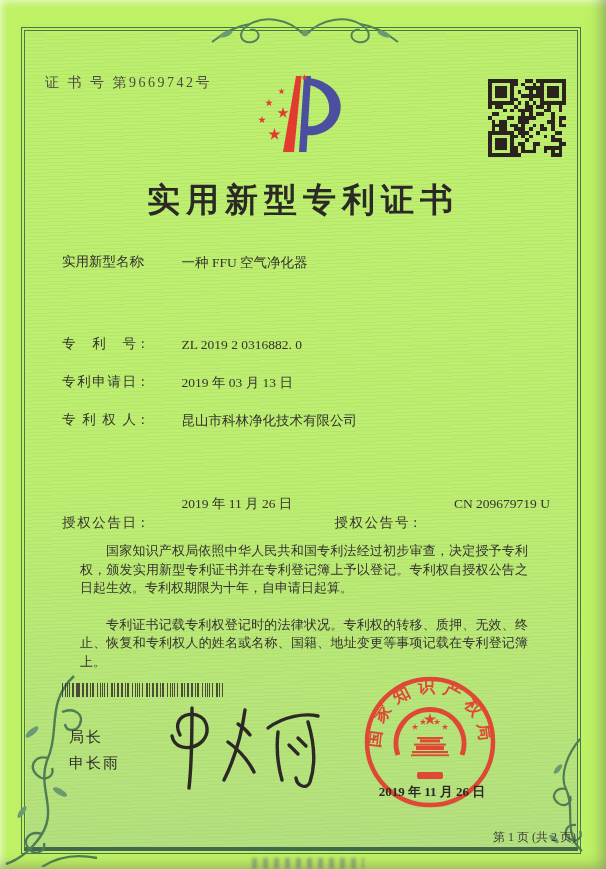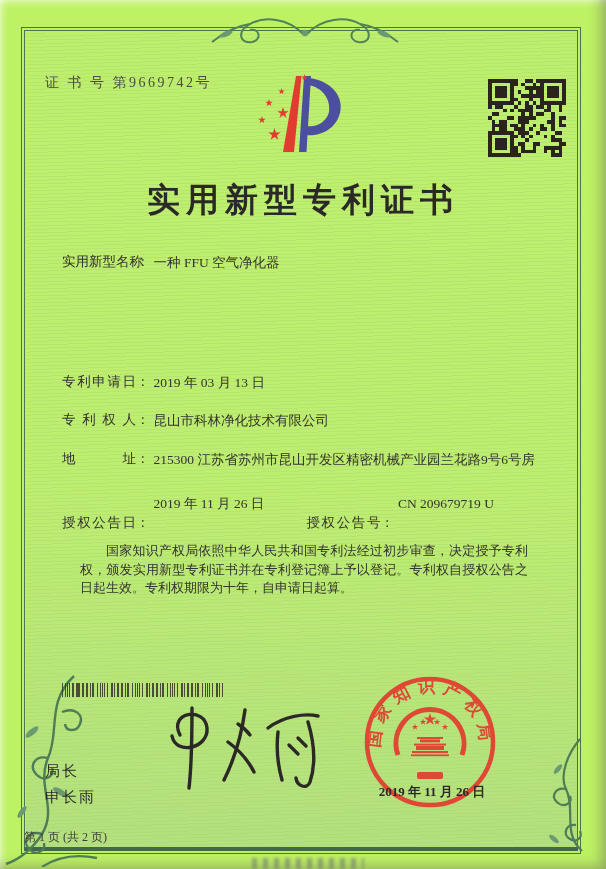--- a/index.html
+++ b/index.html
@@ -15,36 +15,36 @@
     outline:1px solid #4a7351;outline-offset:2.5px;}
   .ornament{position:absolute;pointer-events:none;}
   .cert-no{position:absolute;left:45px;top:74px;font-size:14px;letter-spacing:2.5px;color:#4d4a45;}
   .logo{position:absolute;left:254px;top:74px;width:92px;height:82px;}
   .qr{position:absolute;left:488px;top:78px;width:78px;height:80px;}
   .title{position:absolute;left:0;top:178px;width:606px;text-align:center;
     font-size:33px;font-weight:bold;letter-spacing:6px;color:#2b2926;}
   .frow{position:absolute;left:62px;font-size:13.5px;white-space:nowrap;}
   .flabel{display:inline-block;width:74px;text-align:justify;text-align-last:justify;}
   .fcolon{display:inline-block;margin-right:4px;}
-  .fvalue{display:inline-block;vertical-align:top;white-space:normal;max-width:402px;line-height:19px;}
+  .fvalue{display:inline-block;vertical-align:top;white-space:normal;max-width:402px;line-height:19px;margin-left:28px;}
   .pair2{margin-left:42px;margin-top:20px;}
   .body-text{position:absolute;left:62px;top:524px;width:484px;font-size:13px;line-height:18.6px;
     text-align:justify;color:#34322e;}
   .body-text p{margin:18px;text-indent:2em;}
   .barcode{position:absolute;left:62px;top:683px;width:161px;height:14px;opacity:.85;
     background:
       repeating-linear-gradient(90deg,#39332b 0 1.5px,transparent 1.5px 5px),
       repeating-linear-gradient(90deg,#39332b 0 1px,transparent 1px 3.5px);}
-  .officer{position:absolute;left:45px;top:726px;font-size:15px;line-height:26px;letter-spacing:2px;
-    color:#2e2c29;font-family:Liberation Serif, serif;margin-top:32px;}
+  .officer{position:absolute;left:69px;top:726px;font-size:15px;line-height:26px;letter-spacing:2px;
+    color:#2e2c29;font-family:Liberation Mono, monospace;}
   .signature{position:absolute;left:150px;top:700px;width:175px;height:95px;}
   .seal{position:absolute;left:358px;top:670px;width:144px;height:144px;}
   .seal-date{position:absolute;left:370px;top:783px;width:124px;text-align:center;
     font-size:13px;font-weight:bold;color:#2b2926;}
-  .page-no{position:absolute;left:24px;top:829px;width:552px;text-align:left;font-size:12px;color:#3d3b37;}
+  .page-no{position:absolute;left:24px;top:829px;width:552px;text-align:right;font-size:12px;color:#3d3b37;}
   .bleed{position:absolute;left:252px;top:858px;width:112px;height:11px;opacity:.5;filter:blur(1.5px);
     background:repeating-linear-gradient(90deg,#6a6a72 0 5px,transparent 5px 11px);}
 </style>
 </head>
 <body>
 
 <div class="photo">
 
   <svg width="0" height="0" style="position:absolute">
     <defs>
@@ -116,35 +116,36 @@
 
   <svg id="qr" class="qr" viewBox="0 0 21 21" shape-rendering="crispEdges">
       <path d="M0,0h1v1h-1zM1,0h1v1h-1zM2,0h1v1h-1zM3,0h1v1h-1zM4,0h1v1h-1zM5,0h1v1h-1zM6,0h1v1h-1zM7,0h1v1h-1zM10,0h1v1h-1zM11,0h1v1h-1zM13,0h1v1h-1zM14,0h1v1h-1zM15,0h1v1h-1zM16,0h1v1h-1zM17,0h1v1h-1zM18,0h1v1h-1zM19,0h1v1h-1zM20,0h1v1h-1zM0,1h1v1h-1zM6,1h1v1h-1zM7,1h1v1h-1zM9,1h1v1h-1zM12,1h1v1h-1zM14,1h1v1h-1zM20,1h1v1h-1zM0,2h1v1h-1zM2,2h1v1h-1zM3,2h1v1h-1zM4,2h1v1h-1zM6,2h1v1h-1zM10,2h1v1h-1zM11,2h1v1h-1zM12,2h1v1h-1zM13,2h1v1h-1zM14,2h1v1h-1zM16,2h1v1h-1zM17,2h1v1h-1zM18,2h1v1h-1zM20,2h1v1h-1zM0,3h1v1h-1zM2,3h1v1h-1zM3,3h1v1h-1zM4,3h1v1h-1zM6,3h1v1h-1zM8,3h1v1h-1zM11,3h1v1h-1zM13,3h1v1h-1zM14,3h1v1h-1zM16,3h1v1h-1zM17,3h1v1h-1zM18,3h1v1h-1zM20,3h1v1h-1zM0,4h1v1h-1zM2,4h1v1h-1zM3,4h1v1h-1zM4,4h1v1h-1zM6,4h1v1h-1zM9,4h1v1h-1zM10,4h1v1h-1zM11,4h1v1h-1zM12,4h1v1h-1zM13,4h1v1h-1zM14,4h1v1h-1zM16,4h1v1h-1zM17,4h1v1h-1zM18,4h1v1h-1zM20,4h1v1h-1zM0,5h1v1h-1zM6,5h1v1h-1zM7,5h1v1h-1zM11,5h1v1h-1zM14,5h1v1h-1zM20,5h1v1h-1zM0,6h1v1h-1zM1,6h1v1h-1zM2,6h1v1h-1zM3,6h1v1h-1zM4,6h1v1h-1zM5,6h1v1h-1zM6,6h1v1h-1zM8,6h1v1h-1zM10,6h1v1h-1zM12,6h1v1h-1zM14,6h1v1h-1zM15,6h1v1h-1zM16,6h1v1h-1zM17,6h1v1h-1zM18,6h1v1h-1zM19,6h1v1h-1zM20,6h1v1h-1zM0,7h1v1h-1zM2,7h1v1h-1zM3,7h1v1h-1zM7,7h1v1h-1zM10,7h1v1h-1zM11,7h1v1h-1zM13,7h1v1h-1zM14,7h1v1h-1zM16,7h1v1h-1zM19,7h1v1h-1zM4,8h1v1h-1zM6,8h1v1h-1zM8,8h1v1h-1zM9,8h1v1h-1zM10,8h1v1h-1zM11,8h1v1h-1zM15,8h1v1h-1zM16,8h1v1h-1zM19,8h1v1h-1zM1,9h1v1h-1zM2,9h1v1h-1zM9,9h1v1h-1zM11,9h1v1h-1zM13,9h1v1h-1zM14,9h1v1h-1zM17,9h1v1h-1zM0,10h1v1h-1zM5,10h1v1h-1zM6,10h1v1h-1zM8,10h1v1h-1zM9,10h1v1h-1zM10,10h1v1h-1zM11,10h1v1h-1zM12,10h1v1h-1zM17,10h1v1h-1zM19,10h1v1h-1zM20,10h1v1h-1zM1,11h1v1h-1zM3,11h1v1h-1zM4,11h1v1h-1zM8,11h1v1h-1zM9,11h1v1h-1zM10,11h1v1h-1zM16,11h1v1h-1zM17,11h1v1h-1zM19,11h1v1h-1zM1,12h1v1h-1zM2,12h1v1h-1zM3,12h1v1h-1zM4,12h1v1h-1zM6,12h1v1h-1zM7,12h1v1h-1zM9,12h1v1h-1zM12,12h1v1h-1zM14,12h1v1h-1zM17,12h1v1h-1zM19,12h1v1h-1zM20,12h1v1h-1zM1,13h1v1h-1zM3,13h1v1h-1zM4,13h1v1h-1zM7,13h1v1h-1zM8,13h1v1h-1zM9,13h1v1h-1zM11,13h1v1h-1zM14,13h1v1h-1zM15,13h1v1h-1zM17,13h1v1h-1zM0,14h1v1h-1zM1,14h1v1h-1zM2,14h1v1h-1zM3,14h1v1h-1zM4,14h1v1h-1zM5,14h1v1h-1zM6,14h1v1h-1zM8,14h1v1h-1zM9,14h1v1h-1zM10,14h1v1h-1zM13,14h1v1h-1zM18,14h1v1h-1zM19,14h1v1h-1zM0,15h1v1h-1zM6,15h1v1h-1zM7,15h1v1h-1zM9,15h1v1h-1zM11,15h1v1h-1zM15,15h1v1h-1zM17,15h1v1h-1zM0,16h1v1h-1zM2,16h1v1h-1zM3,16h1v1h-1zM4,16h1v1h-1zM6,16h1v1h-1zM10,16h1v1h-1zM17,16h1v1h-1zM18,16h1v1h-1zM19,16h1v1h-1zM0,17h1v1h-1zM2,17h1v1h-1zM3,17h1v1h-1zM4,17h1v1h-1zM6,17h1v1h-1zM8,17h1v1h-1zM9,17h1v1h-1zM12,17h1v1h-1zM13,17h1v1h-1zM19,17h1v1h-1zM20,17h1v1h-1zM0,18h1v1h-1zM2,18h1v1h-1zM3,18h1v1h-1zM4,18h1v1h-1zM6,18h1v1h-1zM7,18h1v1h-1zM9,18h1v1h-1zM12,18h1v1h-1zM15,18h1v1h-1zM16,18h1v1h-1zM17,18h1v1h-1zM18,18h1v1h-1zM19,18h1v1h-1zM0,19h1v1h-1zM6,19h1v1h-1zM7,19h1v1h-1zM9,19h1v1h-1zM10,19h1v1h-1zM11,19h1v1h-1zM12,19h1v1h-1zM15,19h1v1h-1zM17,19h1v1h-1zM19,19h1v1h-1zM0,20h1v1h-1zM1,20h1v1h-1zM2,20h1v1h-1zM3,20h1v1h-1zM4,20h1v1h-1zM5,20h1v1h-1zM6,20h1v1h-1zM7,20h1v1h-1zM8,20h1v1h-1zM17,20h1v1h-1zM18,20h1v1h-1zM19,20h1v1h-1z" fill="#2b241e"></path>
     </svg>
 
   <div class="title">实用新型专利证书</div>
 
   <div class="frow" style="top:253px">
     <span class="flabel">实用新型名称</span><span class="fcolon">：</span><span class="fvalue">一种 FFU 空气净化器</span>
   </div>
+  <div class="frow" style="top:335px">
+    <span class="flabel">专利号</span><span class="fcolon">：</span><span class="fvalue">ZL 2019 2 0316882. 0</span>
+  </div>
   <div class="frow" style="top:373px">
     <span class="flabel">专利申请日</span><span class="fcolon">：</span><span class="fvalue">2019 年 03 月 13 日</span>
   </div>
   <div class="frow" style="top:411px">
     <span class="flabel">专利权人</span><span class="fcolon">：</span><span class="fvalue">昆山市科林净化技术有限公司</span>
-  </div>
-  <div class="frow" style="top:450px">
-    <span class="flabel">地址</span><span class="fcolon">：</span><span class="fvalue" style="max-width:400px">215300 江苏省苏州市昆山开发区精密机械产业园兰花路9号6号房</span>
   </div>
   <div class="frow" style="top:494px">
     <span class="flabel">授权公告日</span><span class="fcolon">：</span><span class="fvalue">2019 年 11 月 26 日</span><span class="flabel pair2">授权公告号</span><span class="fcolon">：</span><span class="fvalue">CN 209679719 U</span>
   </div>
 
   <div class="body-text">
     <p>国家知识产权局依照中华人民共和国专利法经过初步审查，决定授予专利权，颁发实用新型专利证书并在专利登记簿上予以登记。专利权自授权公告之日起生效。专利权期限为十年，自申请日起算。</p>
+    <p>专利证书记载专利权登记时的法律状况。专利权的转移、质押、无效、终止、恢复和专利权人的姓名或名称、国籍、地址变更等事项记载在专利登记簿上。</p>
   </div>
 
   <div class="barcode"></div>
 
   <div class="officer">
     <div>局长</div>
     <div>申长雨</div>
   </div>
 
   <svg class="signature" viewBox="0 0 175 95">

